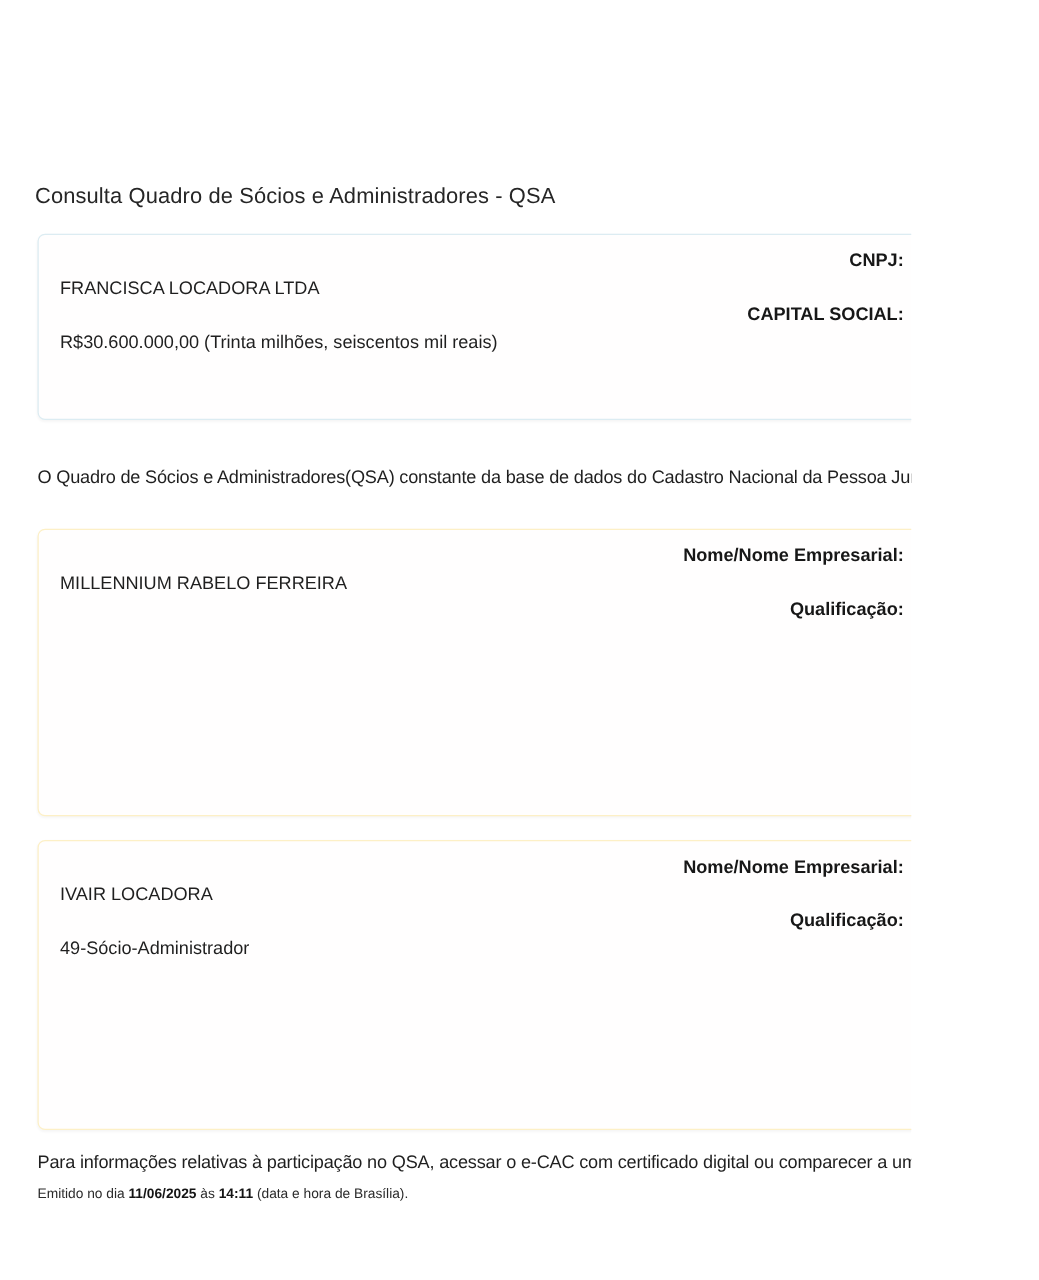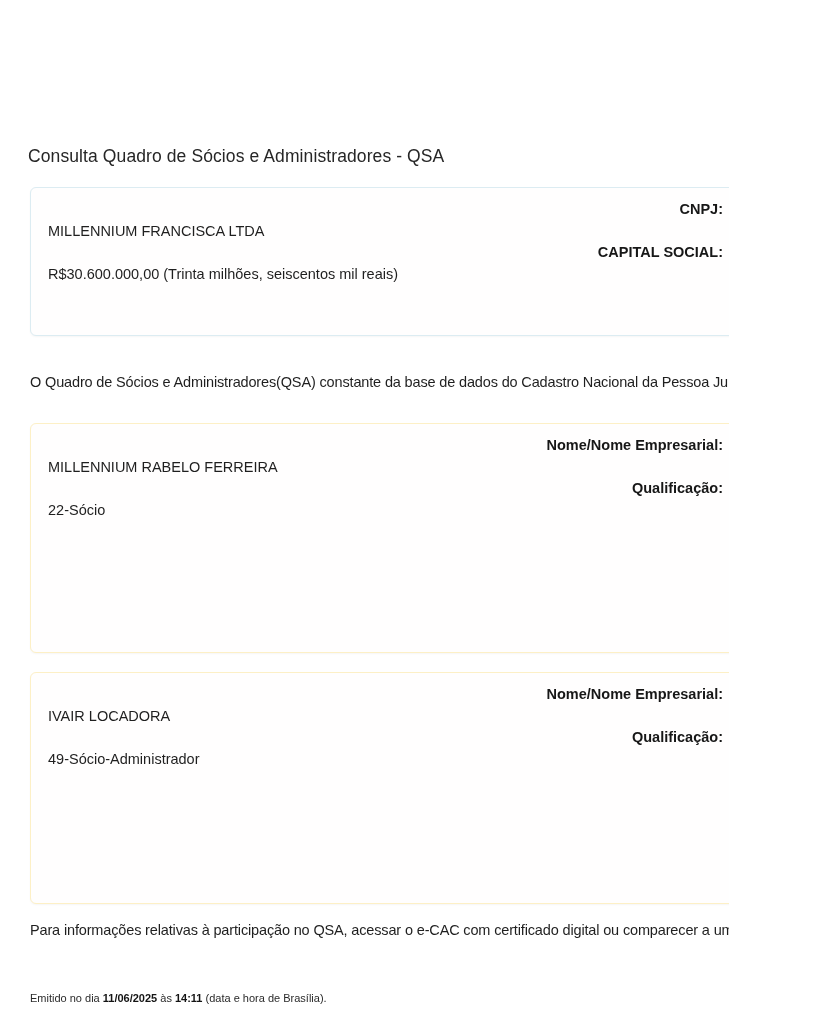--- a/index.html
+++ b/index.html
@@ -76,51 +76,50 @@
     left: 30px;
     margin: 0;
     font-size: 14.5px;
     line-height: 20px;
     white-space: nowrap;
     letter-spacing: -0.15px;
     color: #1f1f1f;
   }
   .footer-emitted {
     position: absolute;
-    top: 991px;
+    top: 948px;
     left: 30px;
     margin: 0;
     font-size: 11px;
     line-height: 14px;
     white-space: nowrap;
     color: #2a2a2a;
   }
   .footer-emitted strong { font-weight: 700; color: #141414; }
 </style>
 </head>
 <body>
 
 <div class="page">
 
   <h1 class="title">Consulta Quadro de Sócios e Administradores - QSA</h1>
 
   <section class="card company-card">
     <div class="line label">CNPJ:</div>
-    <div class="line value">MILLENNIUM FRANCISCA LTDA</div>
+    <div class="line value">FRANCISCA LOCADORA LTDA</div>
     <div class="line label">CAPITAL SOCIAL:</div>
     <div class="line value">R$30.600.000,00 (Trinta milhões, seiscentos mil reais)</div>
   </section>
 
   <p class="intro">O Quadro de Sócios e Administradores(QSA) constante da base de dados do Cadastro Nacional da Pessoa Jurídica (CNPJ) é o seguinte:</p>
 
   <section class="card partner-card partner-card-1">
     <div class="line label">Nome/Nome Empresarial:</div>
     <div class="line value">MILLENNIUM RABELO FERREIRA</div>
     <div class="line label">Qualificação:</div>
-    <div class="line value">22-Sócio</div>
   </section>
 
   <section class="card partner-card partner-card-2">
     <div class="line label">Nome/Nome Empresarial:</div>
     <div class="line value">IVAIR LOCADORA</div>
     <div class="line label">Qualificação:</div>
     <div class="line value">49-Sócio-Administrador</div>
   </section>
 
   <p class="footer-info">Para informações relativas à participação no QSA, acessar o e-CAC com certificado digital ou comparecer a uma unidade da RFB.</p>

